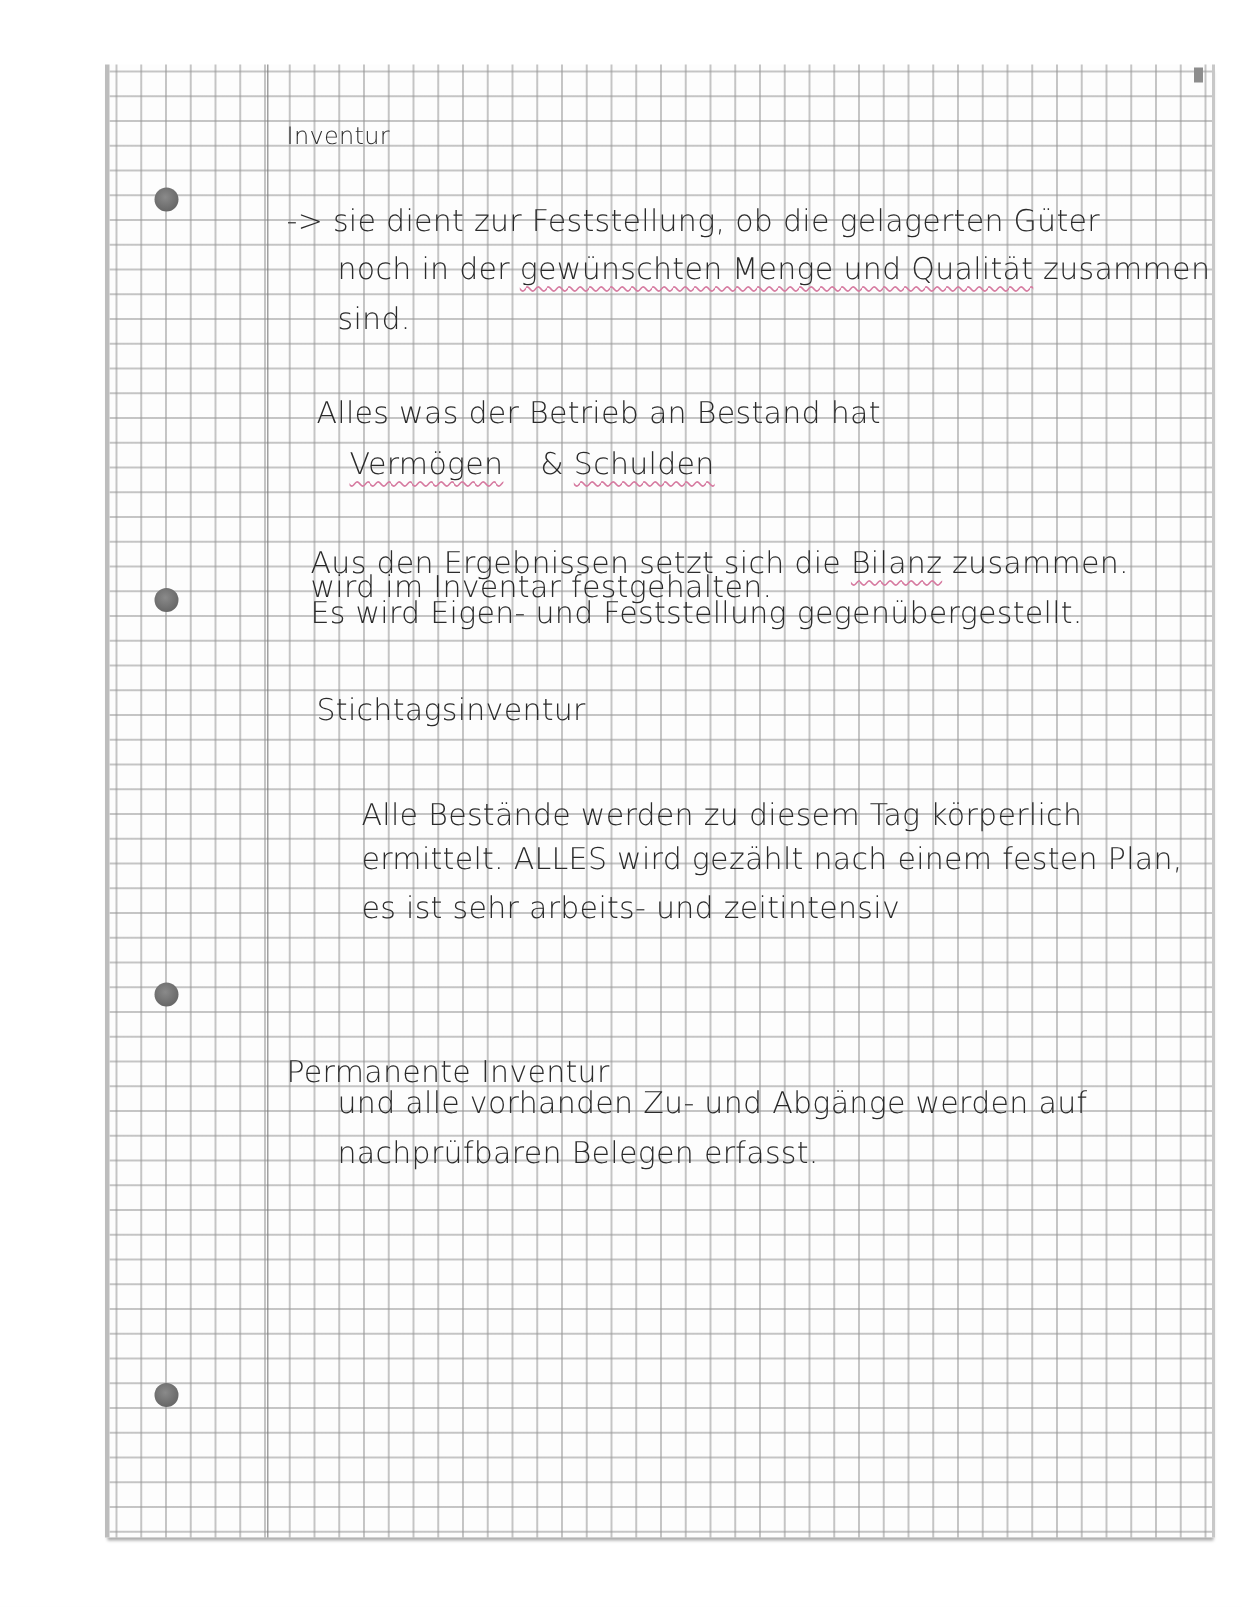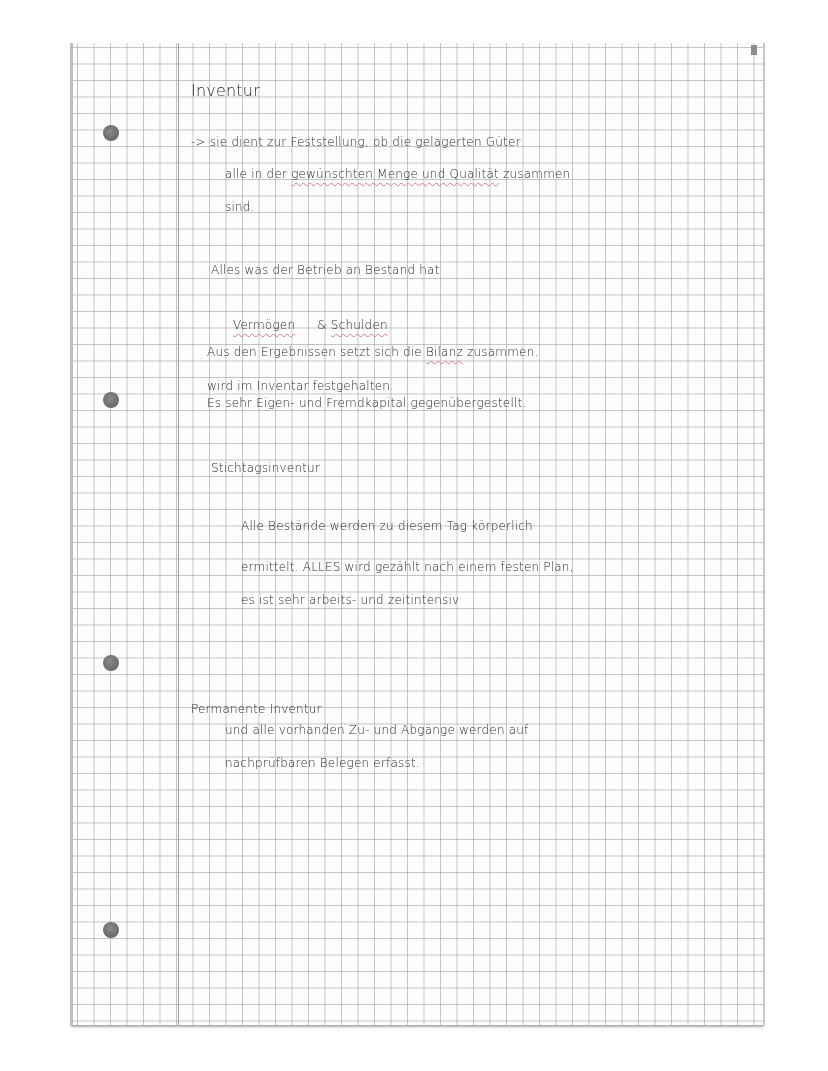--- a/index.html
+++ b/index.html
@@ -11,35 +11,36 @@
       position: absolute; left: 70px; top: 43px; width: 690px; height: 982px;
       background-color: #fdfdfd;
       background-image:
         linear-gradient(to right, rgba(150,150,150,0.55) 1px, transparent 1px),
         linear-gradient(to bottom, rgba(150,150,150,0.55) 1px, transparent 1px);
       background-size: 16.5px 16.5px;
       background-position: 4px 4px;
       border-left: 3px solid #bdbdbd;
       border-right: 2px solid #c8c8c8;
       box-shadow: 0 3px 2px -1px #a9a9a9;
+      padding-left: 45px;
     }
     .margin-line {
       position: absolute; left: 105px; top: 0; width: 1px; height: 100%;
       background: rgba(120,120,120,0.7);
     }
     .hole {
       position: absolute; left: 30px; width: 16px; height: 16px; border-radius: 50%;
       background: radial-gradient(circle at 45% 40%, #8a8a8a, #5a5a5a);
     }
     .corner-mark {
       position: absolute; right: 6px; top: 2px; width: 6px; height: 10px; background: #8d8d8d;
     }
     .line {
       position: absolute; white-space: nowrap; color: #2b2b2b;
-      font-family: "DejaVu Sans", sans-serif; font-size: 12px; letter-spacing: 0.2px;
+      font-family: "DejaVu Sans", sans-serif; font-size: 20px; letter-spacing: 0.2px;
       font-weight: 300;
     }
     .title { font-size: 16px; }
     .hl {
       text-decoration: underline wavy #d67aa0; text-decoration-thickness: 1px;
       text-underline-offset: 4px;
     }
   </style>
 </head>
 <body>
@@ -52,37 +53,37 @@
   <div class="hole" style="top:612px"></div>
   <div class="hole" style="top:879px"></div>
 
   <div class="line title" style="left:118px; top:38px;">Inventur</div>
 
   <div class="line" style="left:118px; top:92px;">
     <span>-&gt;</span>
     <span>sie dient zur Feststellung, ob die gelagerten Güter</span>
   </div>
   <div class="line" style="left:152px; top:124px;">
-    <span>alle in der </span><span class="hl">gewünschten Menge und Qualität</span><span> zusammen</span>
+    <span>noch in der </span><span class="hl">gewünschten Menge und Qualität</span><span> zusammen</span>
   </div>
   <div class="line" style="left:152px; top:157px;">sind.</div>
 
   <div class="line" style="left:138px; top:220px;">Alles was der Betrieb an Bestand hat</div>
-  <div class="line" style="left:160px; top:254px;margin-top:21px;">
+  <div class="line" style="left:160px; top:254px;">
     <span class="hl">Vermögen</span>
     <span style="margin-left:18px">&amp;</span>
     <span class="hl">Schulden</span>
   </div>
   <div class="line" style="left:134px; top:288px;margin-top:48px;">wird im Inventar festgehalten.</div>
-  <div class="line" style="left:134px; top:302px;">
+  <div class="line" style="left:134px; top:320px;">
     <span>Aus den Ergebnissen setzt sich die </span><span class="hl">Bilanz</span><span> zusammen.</span>
   </div>
-  <div class="line" style="left:134px; top:353px;">Es sehr Eigen- und Fremdkapital gegenübergestellt.</div>
+  <div class="line" style="left:134px; top:353px;">Es wird Eigen- und Feststellung gegenübergestellt.</div>
 
   <div class="line" style="left:138px; top:418px;">Stichtagsinventur</div>
-  <div class="line" style="left:168px; top:476px;">Alle Bestände werden zu diesem Tag körperlich</div>
+  <div class="line" style="left:168px; top:488px;">Alle Bestände werden zu diesem Tag körperlich</div>
   <div class="line" style="left:168px; top:517px;">ermittelt. ALLES wird gezählt nach einem festen Plan,</div>
   <div class="line" style="left:168px; top:550px;">es ist sehr arbeits- und zeitintensiv</div>
 
   <div class="line" style="left:118px; top:613px;margin-top:46px;">Permanente Inventur</div>
   <div class="line" style="left:152px; top:680px;">und alle vorhanden Zu- und Abgänge werden auf</div>
   <div class="line" style="left:152px; top:713px;text-align:right;">nachprüfbaren Belegen erfasst.</div>
 </div>
 
 </body></html>

